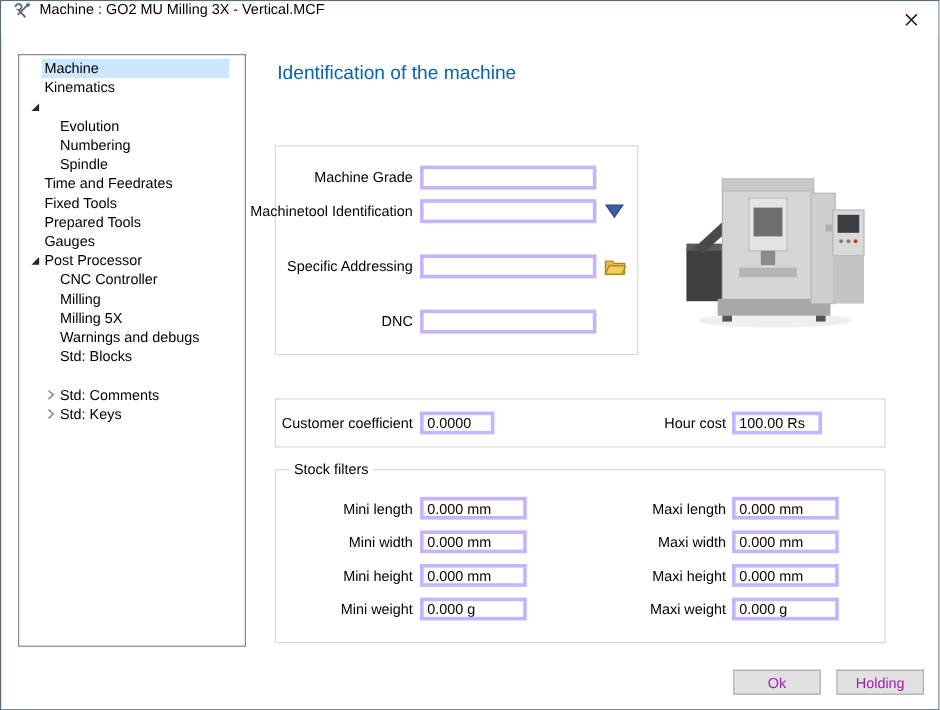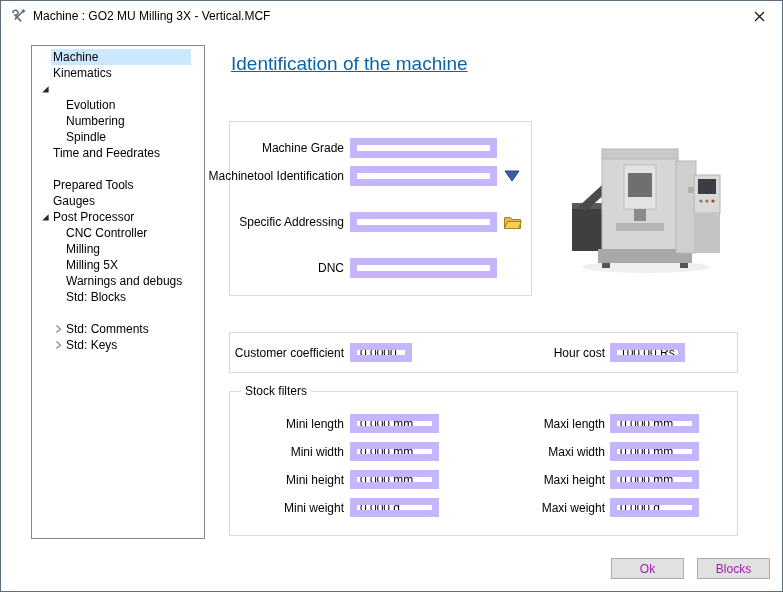--- a/index.html
+++ b/index.html
@@ -2,49 +2,49 @@
 <html><head>
 <meta charset="utf-8">
 <style>
   html,body{margin:0;padding:0;background:#fff;}
   .window{
     position:relative;width:781px;height:590px;border:1px solid #5a6b7c;
     background:#fff;font-family:"Liberation Sans",sans-serif;font-size:12px;color:#000;
     overflow:hidden;
   }
   
-  .titlebar{position:absolute;top:0;left:0;right:0;height:30px;display:flex;align-items:center;background:#fff;}
+  .titlebar{position:absolute;top:0;left:0;right:0;height:30px;display:flex;align-items:flex-start;background:#fff;}
   .app-icon{margin:0 7px 0 9px;display:flex;align-items:center;}
   .title-text{font-size:12px;white-space:nowrap;}
   .close-btn{position:absolute;right:0;top:0;width:45px;height:30px;display:flex;align-items:center;justify-content:center;background:transparent;border:none;cursor:pointer;padding:0;}
   
-  .tree-panel{position:absolute;left:14px;top:44px;width:174px;height:494px;border:1px solid #828790;background:#fff;box-sizing:border-box;padding-top:3px;overflow:hidden;margin-left:16px;}
+  .tree-panel{position:absolute;left:14px;top:44px;width:190px;height:494px;border:1px solid #828790;background:#fff;box-sizing:border-box;padding-top:3px;overflow:hidden;}
   .tree-row{display:flex;align-items:center;height:16px;cursor:default;}
   .tree-row.lvl0{padding-left:6px;}
   .tree-row.lvl1{padding-left:19px;}
   .expander{width:13px;height:13px;flex:none;display:flex;align-items:center;justify-content:center;}
   .expander svg{width:10px;height:10px;display:block;}
   .exp-open,.exp-closed{display:none;}
   .expander.expanded .exp-open{display:block;}
   .expander.collapsed .exp-closed{display:block;}
   .tree-label{flex:1;margin-right:13px;padding:1px 2px;white-space:nowrap;overflow:hidden;}
   .tree-row.selected .tree-label{background:#cbe8ff;}
   
-  .page-heading{position:absolute;left:230px;top:52px;font-size:19px;color:#0b63a8;text-decoration:underline;}
+  .page-heading{position:absolute;left:230px;top:52px;font-size:16px;color:#0b63a8;}
   .groupbox{position:absolute;border:1px solid #d9d9d9;background:#fff;box-sizing:border-box;}
   #gb-ident{left:228px;top:120px;width:303px;height:175px;}
   #gb-costs{left:228px;top:331px;width:509px;height:41px;padding-left:16px;}
   #gb-stock{left:228px;top:390px;width:509px;height:145px;}
   .legend{position:absolute;top:-8px;left:11px;background:#fff;padding:0 4px;font-size:12px;}
   .fieldrow{position:absolute;left:0;right:0;height:20px;}
   .flabel{position:absolute;top:3px;white-space:nowrap;}
   .gb1-label{right:187px;}   
   .col1-label{right:393px;}  
   .col2-label{right:132px;}  
-  .textbox{position:absolute;top:0;height:20px;border:7px solid #c4b5fd;box-sizing:border-box;
+  .textbox{position:absolute;top:0;height:20px;border:3px solid #c4b5fd;box-sizing:border-box;
            font-family:"Liberation Sans",sans-serif;font-size:12px;padding:0 3px;background:#fff;color:#000;}
   .row-icon{position:absolute;display:flex;align-items:center;justify-content:center;cursor:pointer;}
   
   .machine-photo{position:absolute;left:567px;top:120px;width:158px;height:160px;background:#fff;}
   
   .btn{position:absolute;top:557px;width:73px;height:21px;background:#e1e1e1;border:1px solid #adadad;
        font-family:"Liberation Sans",sans-serif;font-size:12px;color:#a21caf;cursor:pointer;}
   #ok-btn{left:610px;}
   #cancel-btn{left:696px;}
 </style>
@@ -133,20 +133,21 @@
         </span>
         <span class="tree-label">Time and Feedrates</span>
       </div>
       <div class="tree-row lvl0">
         <span class="expander none">
           <svg viewBox="0 0 10 10">
             <path class="exp-open" d="M8.6 2.2 L8.6 8.6 L2.2 8.6 Z" fill="#262626"></path>
             <path class="exp-closed" d="M3.4 1.4 L7.4 5 L3.4 8.6" fill="none" stroke="#8b8b8b" stroke-width="1.3"></path>
           </svg>
         </span>
+        <span class="tree-label">Fixed Tools</span>
       </div>
       <div class="tree-row lvl0">
         <span class="expander none">
           <svg viewBox="0 0 10 10">
             <path class="exp-open" d="M8.6 2.2 L8.6 8.6 L2.2 8.6 Z" fill="#262626"></path>
             <path class="exp-closed" d="M3.4 1.4 L7.4 5 L3.4 8.6" fill="none" stroke="#8b8b8b" stroke-width="1.3"></path>
           </svg>
         </span>
         <span class="tree-label">Prepared Tools</span>
       </div>
@@ -340,15 +341,15 @@
         <div class="fieldrow stock-row" style="top: 106px;">
           <span class="flabel col1-label">Mini weight</span>
           <input class="textbox" style="left: 120px; width: 89px; height: 19px;" value="0.000 g">
           <span class="flabel col2-label">Maxi weight</span>
           <input class="textbox" style="left: 380px; width: 89px; height: 19px;" value="0.000 g">
         </div>
       </div>
   </div>
 
   <button class="btn" id="ok-btn">Ok</button>
-  <button class="btn" id="cancel-btn">Blocks</button>
+  <button class="btn" id="cancel-btn">Holding</button>
 
 </div>
 
 </body></html>

